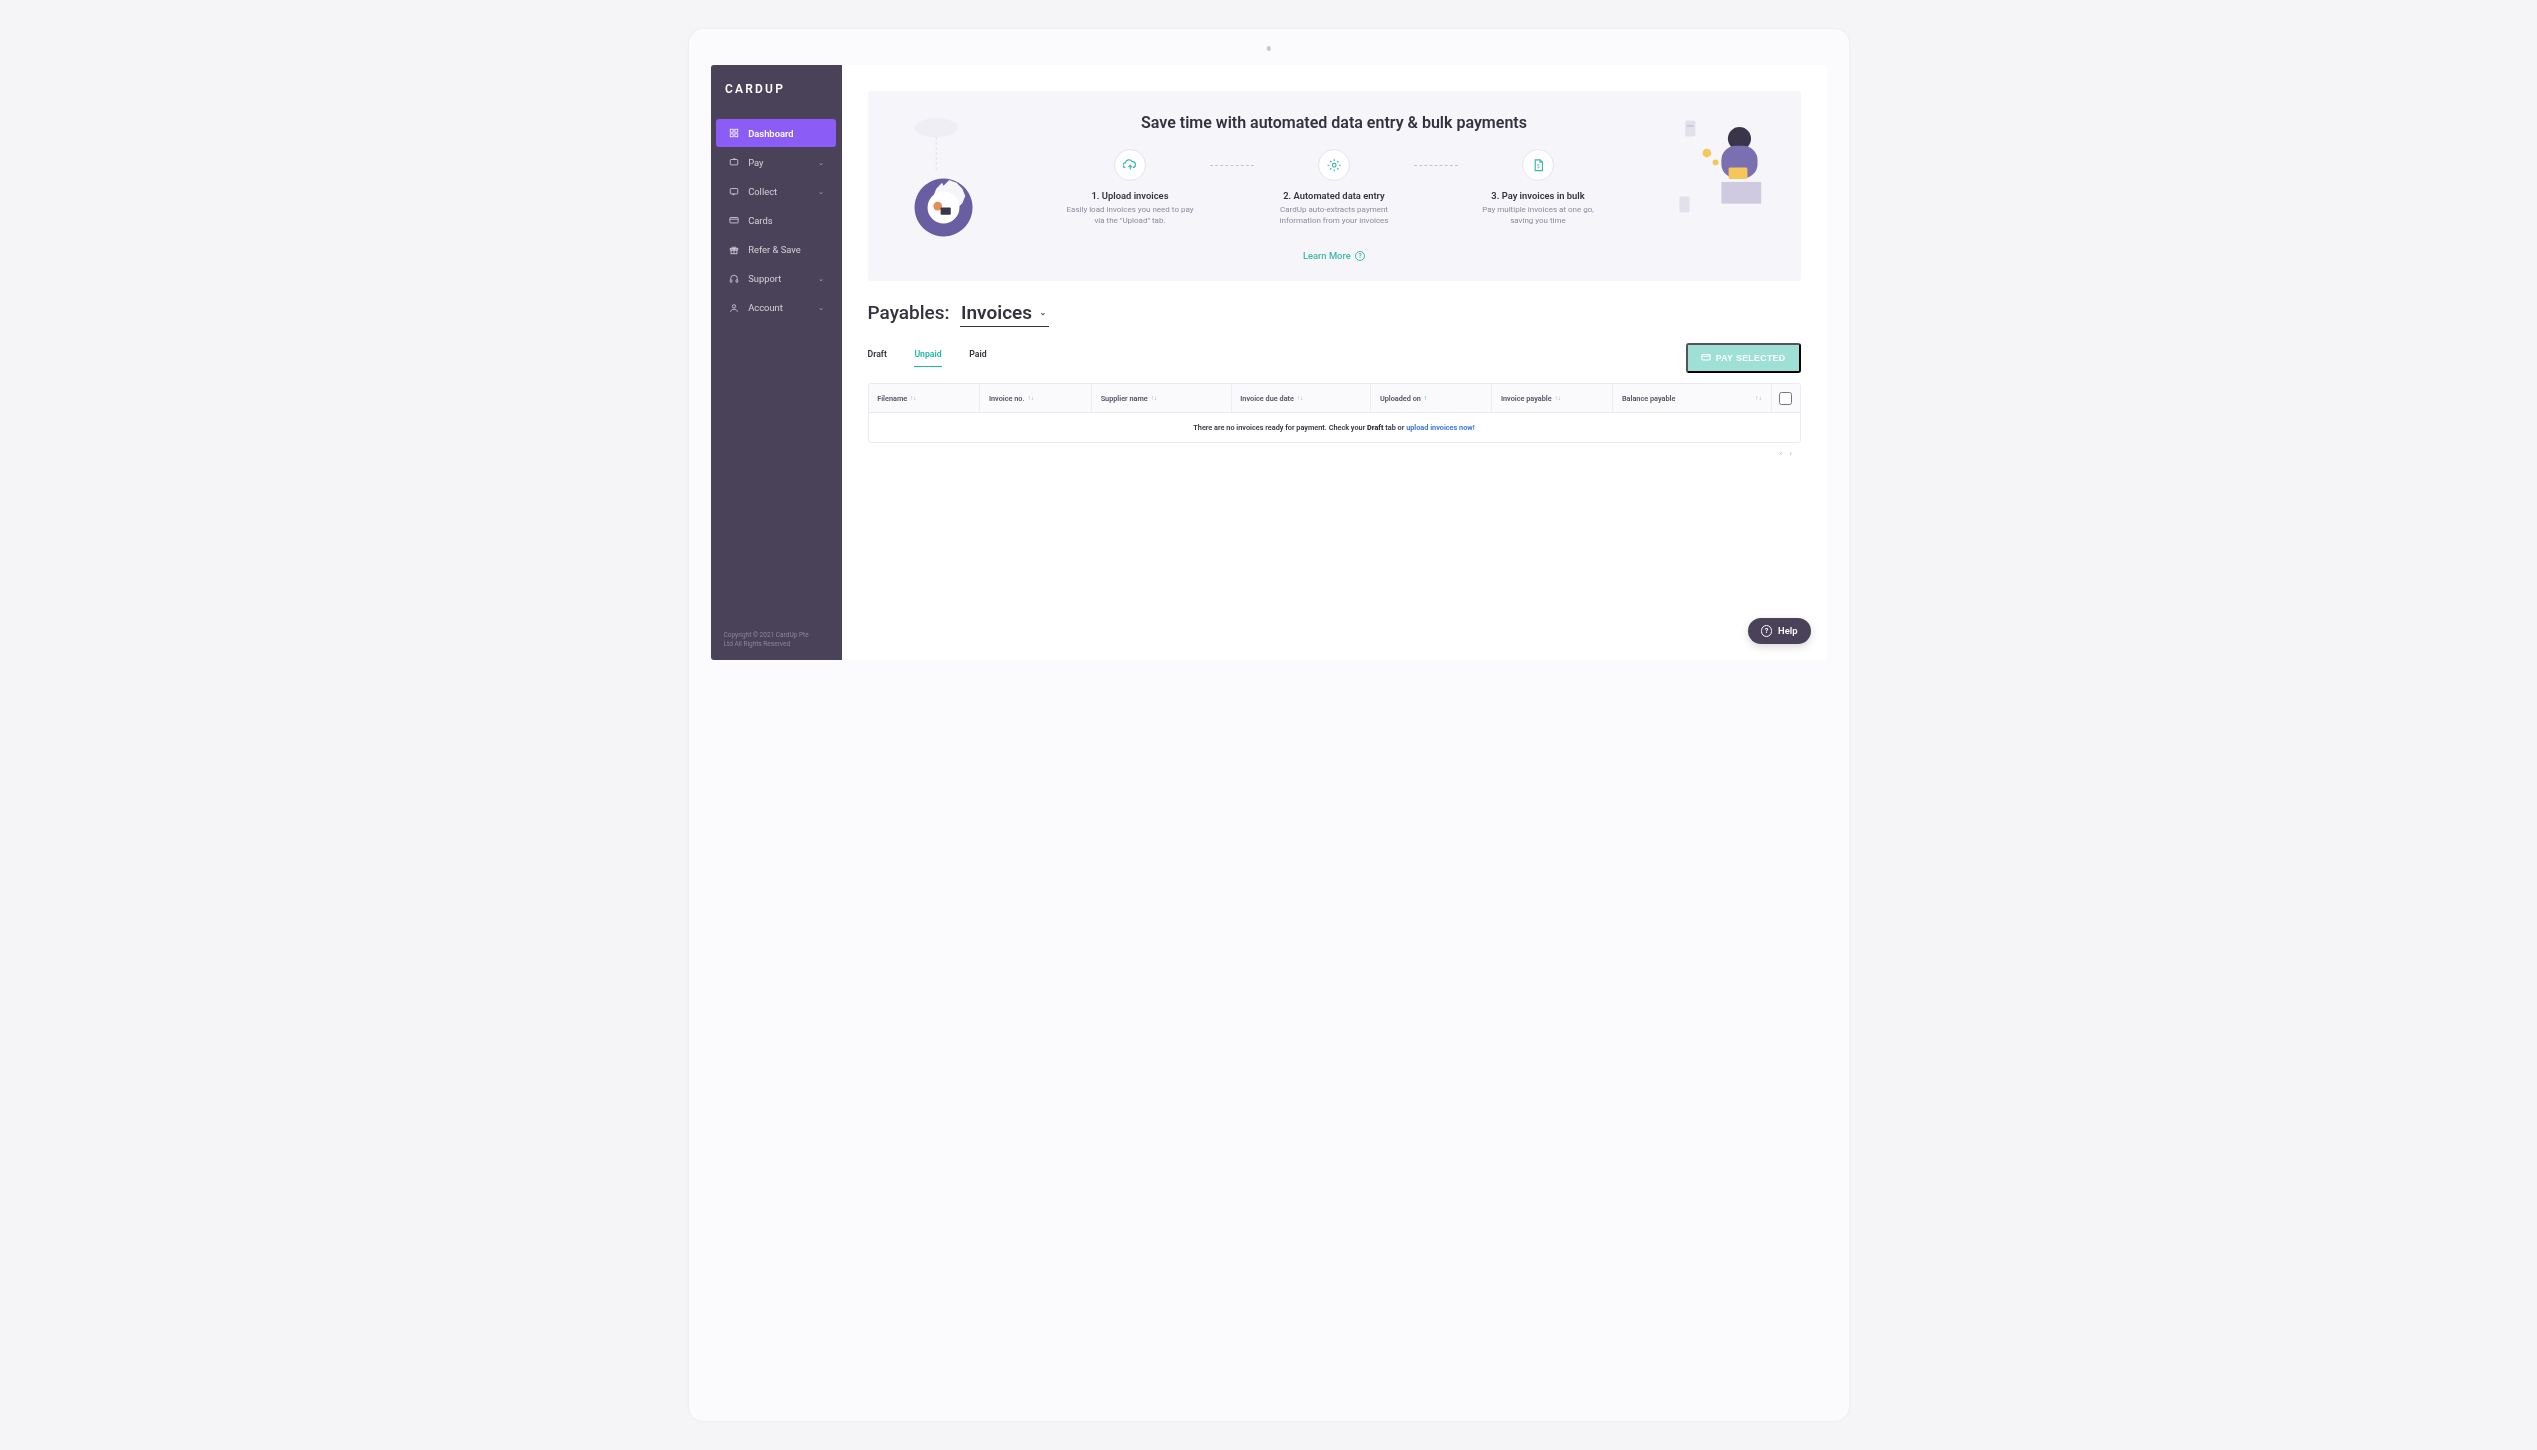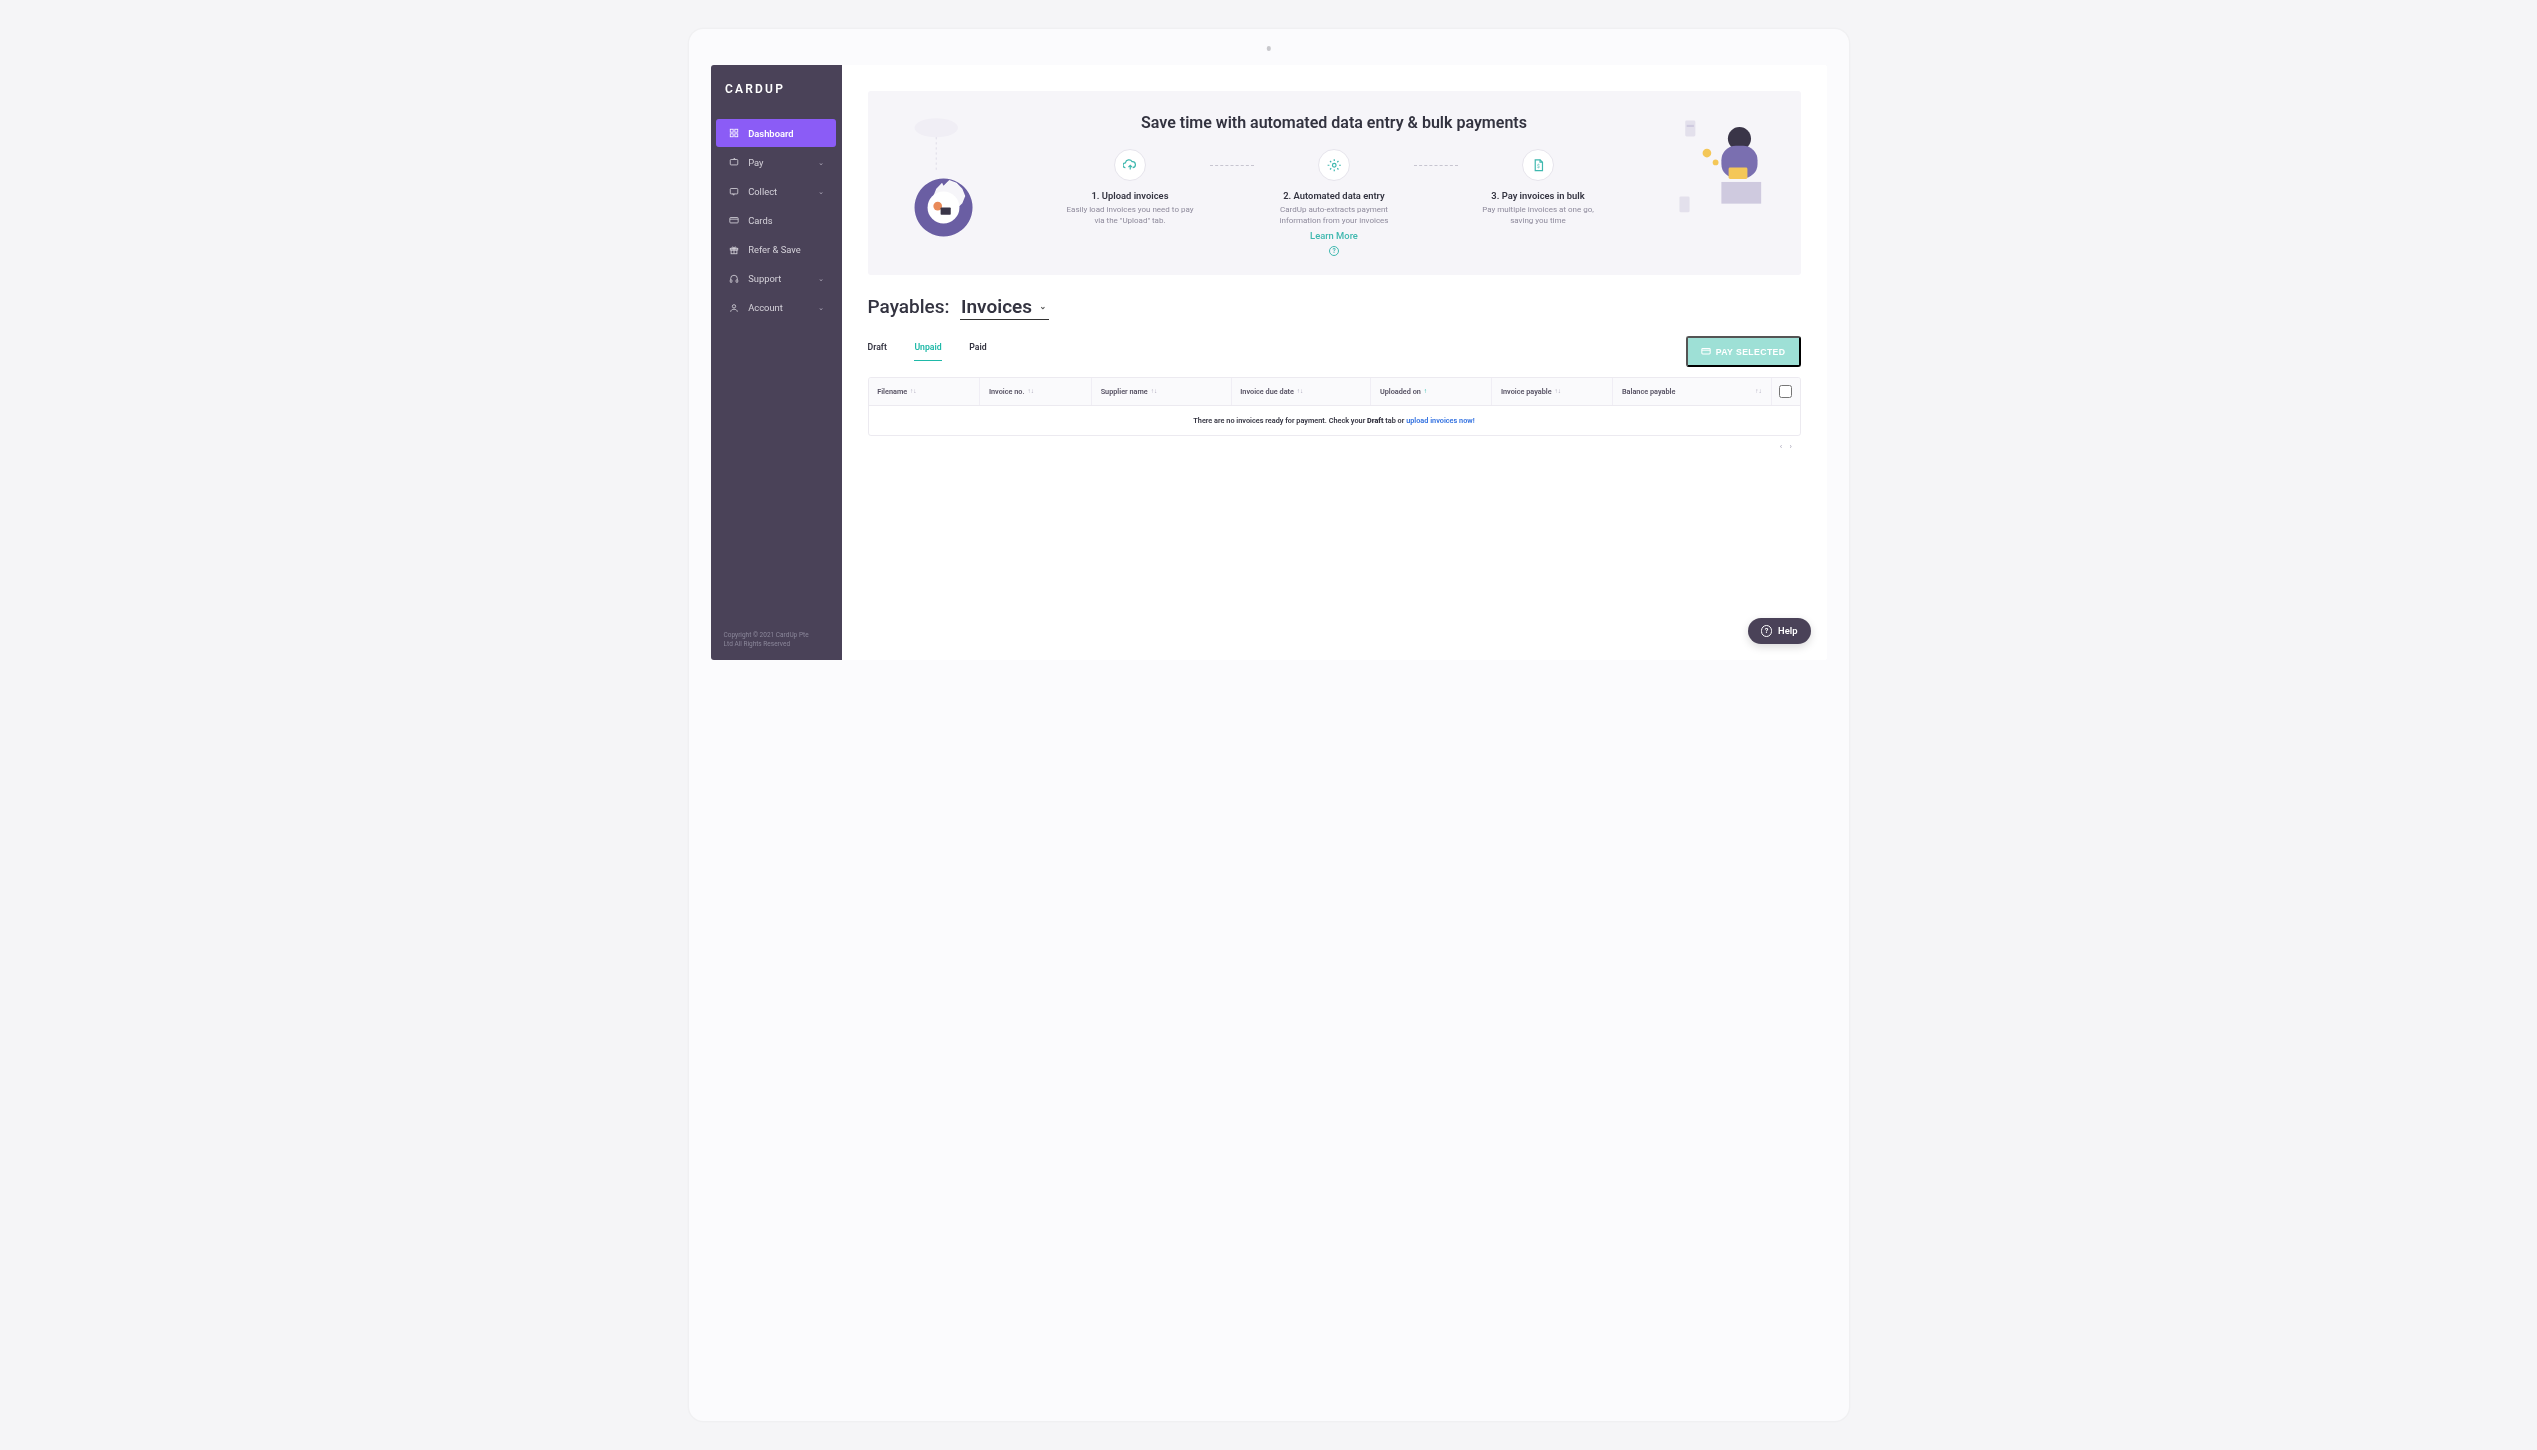--- a/index.html
+++ b/index.html
@@ -112,21 +112,21 @@
   font-size: 16px;
   color: #333340;
   font-weight: 600;
   margin-bottom: 17.4px;
 }
 .steps {
   display: flex;
   justify-content: center;
   align-items: flex-start;
   gap: 0;
-  margin-bottom: 2px;
+  margin-bottom: 22px;
 }
 .step {
   width: 160px;
   display: flex;
   flex-direction: column;
   align-items: center;
   position: relative;
 }
 .step-connector {
   height: 0.7px;
@@ -148,21 +148,20 @@
 .step-title { font-size: 9.4px; font-weight: 600; color: #333340; margin-bottom: 2.9px; }
 .step-desc { font-size: 8px; color: #8e8a9c; line-height: 1.4; max-width: 131px; }
 .learn-more {
   color: #3fb8af;
   font-size: 9.4px;
   font-weight: 500;
   display: inline-flex;
   align-items: center;
   gap: 4.4px;
   cursor: pointer;
-  flex-direction: column;
 }
 .learn-more-icon {
   width:10px; height:10px; border:1.1px solid #3fb8af; border-radius:50%;
   display:inline-flex; align-items:center; justify-content:center;
   font-size:6.5px; font-weight:700;
 }
 
 
 .payables-row {
   display: flex;

